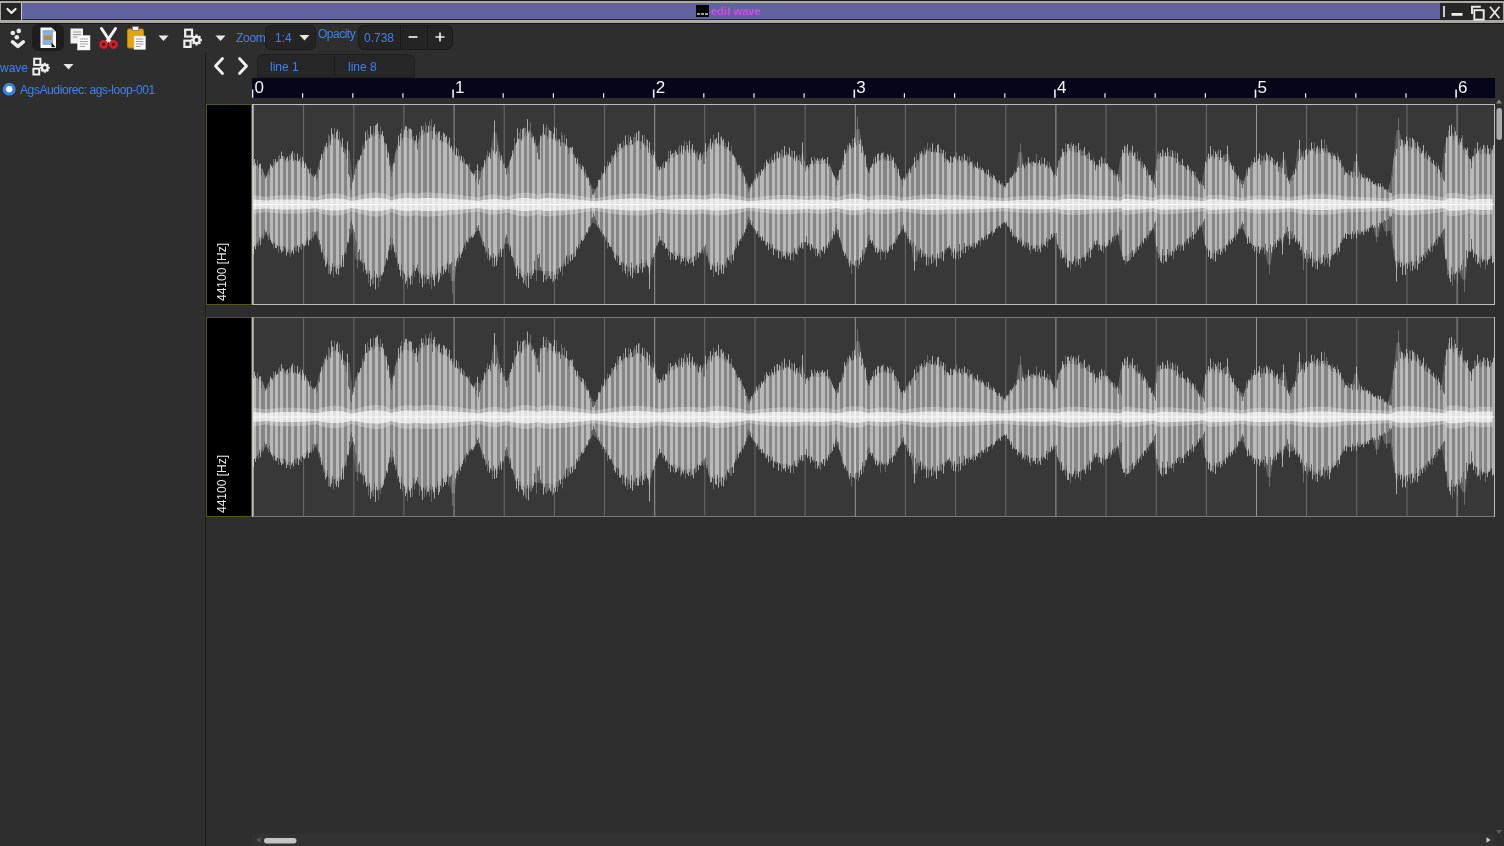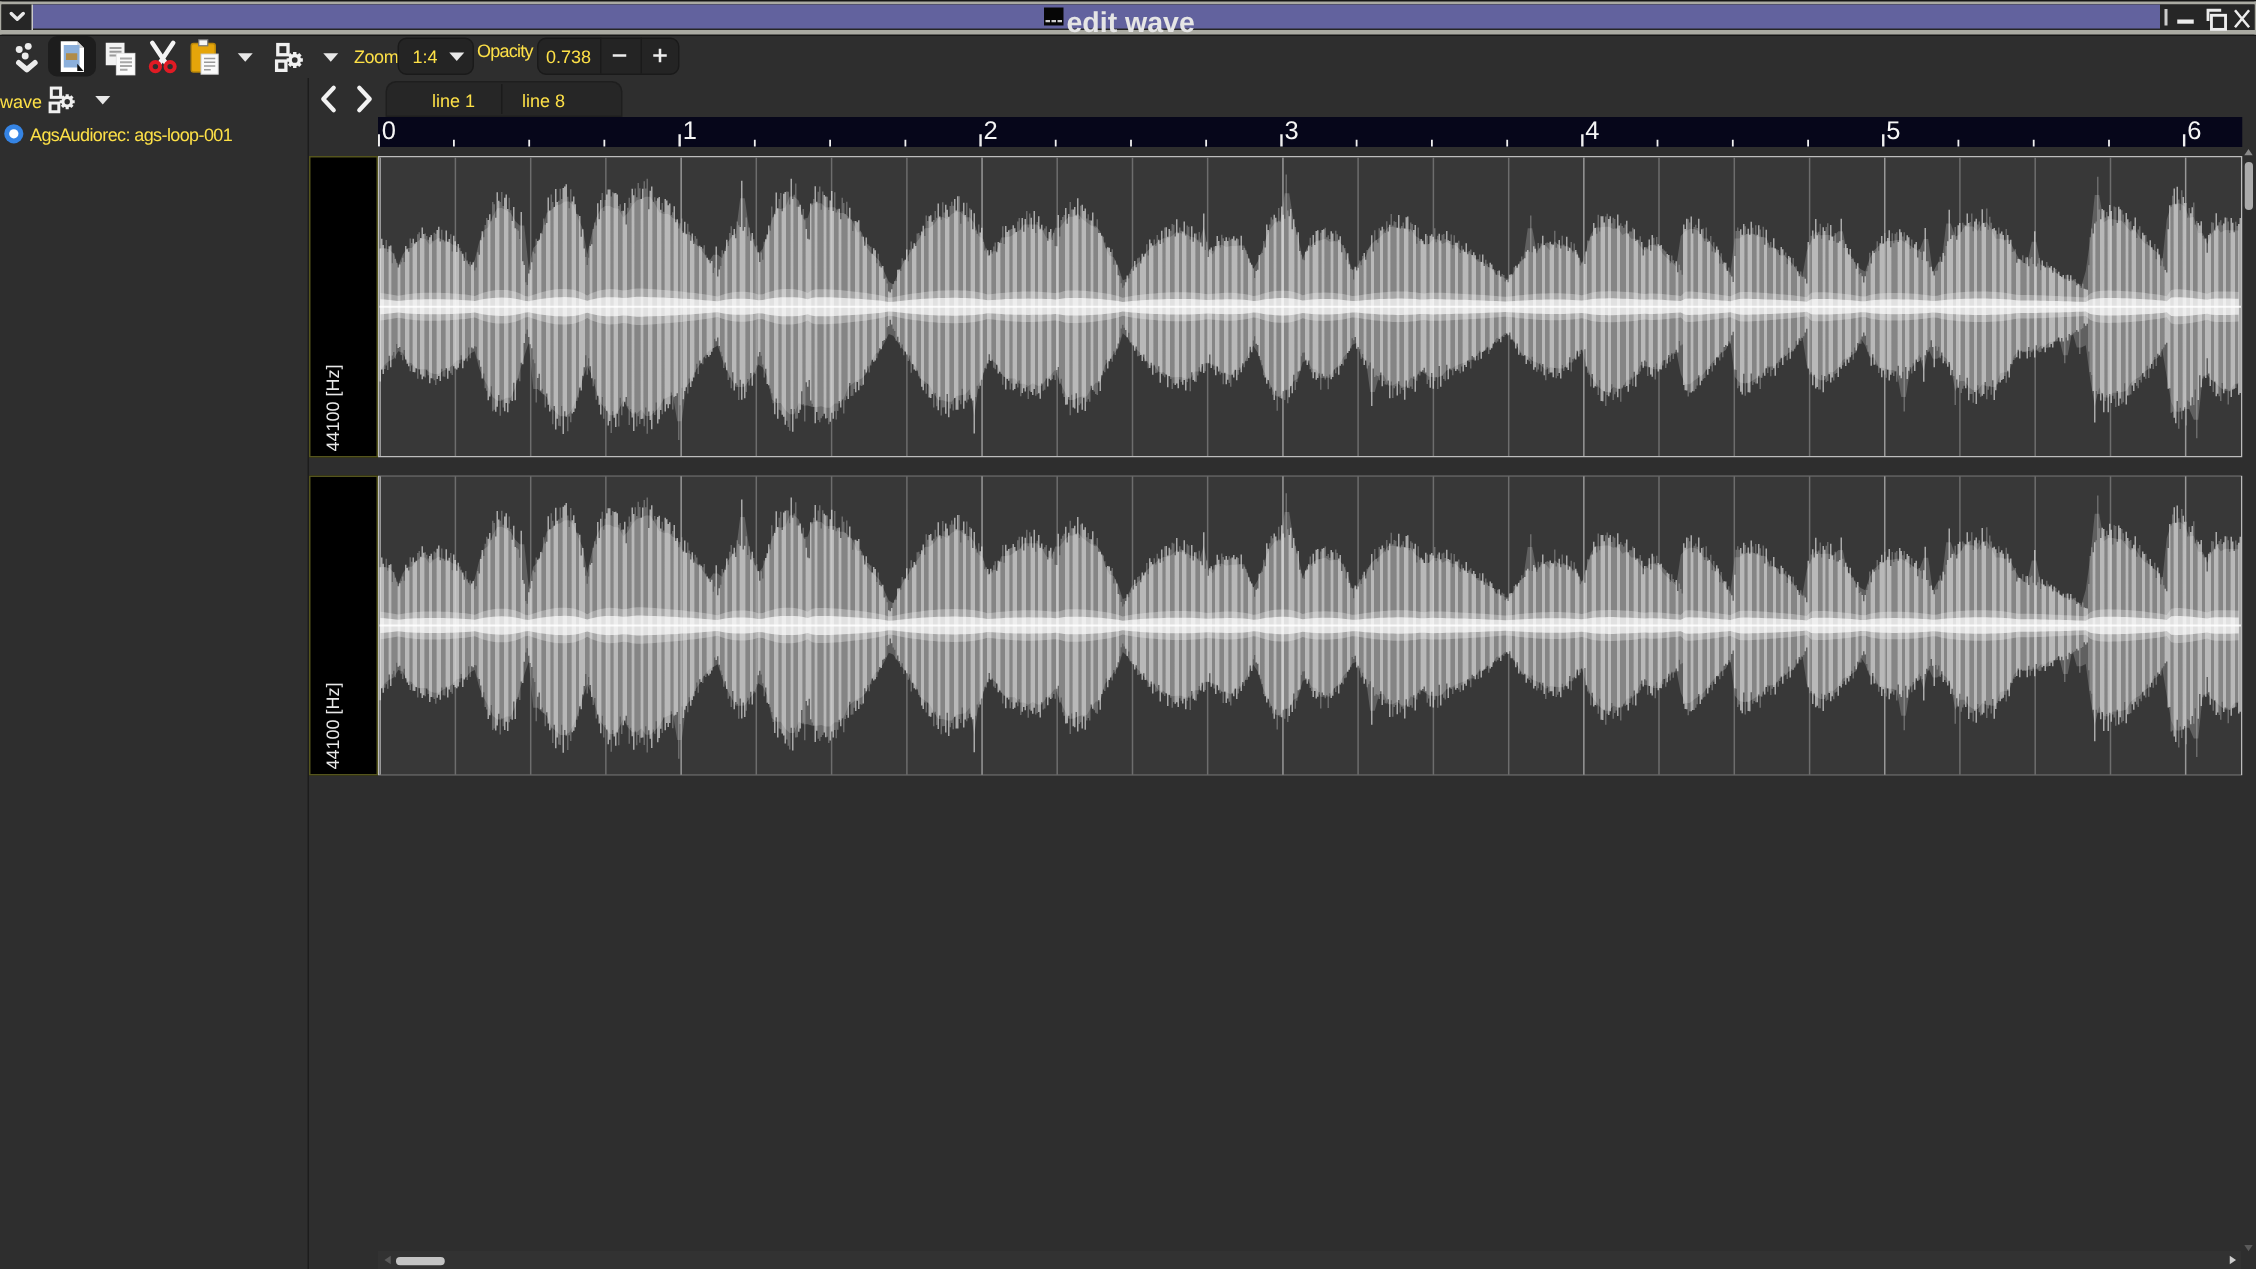--- a/index.html
+++ b/index.html
@@ -1,17 +1,17 @@
 <!DOCTYPE html>
 <html><head><meta charset="utf-8"><style>
 *{margin:0;padding:0;box-sizing:border-box}
 html,body{width:1504px;height:846px;background:#2e2e2e;overflow:hidden;
  font-family:"Liberation Sans",sans-serif;position:relative}
 .abs{position:absolute}
-.txt{color:#fde047;font-size:12px}
+.txt{color:#3b82f6;font-size:12px}
 </style></head><body>
 <svg width="0" height="0" style="position:absolute">
     <defs>
 <g id="wf">
 <rect x="0" y="0" width="1241" height="199" fill="#383838"></rect>
 <path d="M50.6 0V199M100.8 0V199M150.9 0V199M251.2 0V199M301.4 0V199M351.6 0V199M451.8 0V199M502 0V199M552.1 0V199M652.4 0V199M702.6 0V199M752.8 0V199M853 0V199M903.2 0V199M953.4 0V199M1053.6 0V199M1103.8 0V199M1154 0V199" stroke="#6d6d6d" stroke-width="1" fill="none"></path>
 <path d="M0.5 0V199M201.1 0V199M401.7 0V199M602.3 0V199M802.9 0V199M1003.5 0V199M1204.1 0V199" stroke="#989898" stroke-width="1" fill="none"></path>
 <path d="M0.5,60.5 3.5,60.5 6.5,61.2 9.5,64.3 12.5,72.1 15.5,64.6 18.5,60.4 21.5,60.4 24.5,56.8 27.5,54.1 30.5,54.1 33.5,58.3 36.5,55.5 39.5,53.5 42.5,55.3 45.5,55.7 48.5,58 51.5,58.8 54.5,63.5 57.5,68.2 60.5,73 63.5,68.3 66.5,56.1 69.5,48.7 72.5,46.5 75.5,39.4 78.5,33.9 81.5,33.7 84.5,35.1 87.5,37.1 90.5,42.3 93.5,45.3 96.5,45.3 99.5,74 102.5,60.4 105.5,57.3 108.5,48.9 111.5,36.9 114.5,35.1 117.5,32 120.5,31.4 123.5,29.3 126.5,29.3 129.5,32.1 132.5,40.7 135.5,47.5 138.5,64.6 141.5,51.1 144.5,40.2 147.5,34.3 150.5,32.3 153.5,32.3 156.5,33.8 159.5,34.2 162.5,40 165.5,37 168.5,31.8 171.5,28.5 174.5,27.5 177.5,26.1 180.5,26.1 183.5,30.6 186.5,36.5 189.5,37.6 192.5,37.6 195.5,40.3 198.5,41.9 201.5,48.8 204.5,50.7 207.5,51.9 210.5,57.5 213.5,60.4 216.5,64.3 219.5,69.6 222.5,64.9 225.5,64.9 228.5,67.2 231.5,57.2 234.5,53.3 237.5,50.6 240.5,27.2 243.5,27.2 246.5,48.4 249.5,57.2 252.5,64.4 255.5,60.8 258.5,52.9 261.5,42 264.5,34 267.5,34.3 270.5,33.4 273.5,26 276.5,26 279.5,28.8 282.5,41 285.5,40.2 288.5,30.5 291.5,30.5 294.5,30.5 297.5,33.4 300.5,33.2 303.5,33.2 306.5,37 309.5,37 312.5,39.3 315.5,42.7 318.5,49.8 321.5,49.8 324.5,59.3 327.5,63.7 330.5,66 333.5,69.1 336.5,76.1 339.5,82.9 342.5,84.7 345.5,78.2 348.5,71.6 351.5,66.8 354.5,62.1 357.5,57.2 360.5,53.1 363.5,47.2 366.5,47 369.5,44.6 372.5,40.4 375.5,39.7 378.5,41.1 381.5,37.7 384.5,36.2 387.5,36.2 390.5,39.9 393.5,39.9 396.5,43.9 399.5,52.3 402.5,54.3 405.5,66.1 408.5,62.7 411.5,62.4 414.5,53.4 417.5,53.1 420.5,52.7 423.5,50.6 426.5,48.6 429.5,44.6 432.5,44.6 435.5,44.6 438.5,44.6 441.5,47.6 444.5,53.3 447.5,54.8 450.5,46.8 453.5,46.8 456.5,42.9 459.5,39.5 462.5,39.5 465.5,37.3 468.5,41 471.5,43.1 474.5,45.5 477.5,45.5 480.5,49.3 483.5,58.7 486.5,65.4 489.5,66.5 492.5,72.9 495.5,81.9 498.5,80.7 501.5,73.3 504.5,71.3 507.5,69 510.5,63.7 513.5,60.8 516.5,58.3 519.5,55.9 522.5,53.9 525.5,53.9 528.5,52.1 531.5,49.3 534.5,50.6 537.5,50.6 540.5,52.9 543.5,53.3 546.5,56.6 549.5,46.1 552.5,62.2 555.5,64.6 558.5,59 561.5,58.2 564.5,59.6 567.5,59 570.5,59 573.5,58.7 576.5,58.7 579.5,67.1 582.5,74.3 585.5,69.4 588.5,61.8 591.5,52.3 594.5,46.7 597.5,42.9 600.5,42 603.5,23.8 606.5,23.8 609.5,43.4 612.5,53.8 615.5,67.6 618.5,60 621.5,58.4 624.5,55.7 627.5,55.2 630.5,54.2 633.5,56.2 636.5,55.9 639.5,55.9 642.5,59.1 645.5,65.9 648.5,75.2 651.5,73 654.5,68.6 657.5,66 660.5,58.5 663.5,55.6 666.5,53.7 669.5,50.5 672.5,46.3 675.5,46.3 678.5,46.9 681.5,46.9 684.5,47.8 687.5,47.8 690.5,52.1 693.5,54.1 696.5,57.8 699.5,57.8 702.5,54.5 705.5,54.5 708.5,57.7 711.5,56.1 714.5,58.1 717.5,58.5 720.5,61.7 723.5,63.1 726.5,63.1 729.5,66.7 732.5,69.5 735.5,69.5 738.5,72.5 741.5,74.2 744.5,78 747.5,78.7 750.5,80.7 753.5,80.8 756.5,76 759.5,70.7 762.5,68 765.5,47.2 768.5,47.2 771.5,63 774.5,58.7 777.5,58.7 780.5,62.2 783.5,55.9 786.5,58.7 789.5,58.7 792.5,59.4 795.5,62.3 798.5,63.2 801.5,71.3 804.5,61.5 807.5,51.4 810.5,46.7 813.5,46.7 816.5,46.2 819.5,46.2 822.5,47.6 825.5,46.6 828.5,51.6 831.5,50.1 834.5,54.2 837.5,54.2 840.5,59.1 843.5,62.4 846.5,58.4 849.5,58.4 852.5,59.5 855.5,64.1 858.5,67.3 861.5,69.8 864.5,72.8 867.5,52.4 870.5,49.1 873.5,47.7 876.5,47.7 879.5,49 882.5,54 885.5,54 888.5,58.9 891.5,62.5 894.5,66.8 897.5,74.1 900.5,77 903.5,54 906.5,54 909.5,52 912.5,50.8 915.5,50.8 918.5,52.7 921.5,52.8 924.5,53.5 927.5,60.3 930.5,60.3 933.5,65.3 936.5,65.3 939.5,68.4 942.5,71.3 945.5,76.3 948.5,79.3 951.5,62.4 954.5,55.8 957.5,49.2 960.5,51.9 963.5,51.7 966.5,51.7 969.5,52.6 972.5,49.1 975.5,49.1 978.5,63.5 981.5,66.4 984.5,71.8 987.5,74.5 990.5,76 993.5,67.4 996.5,61.9 999.5,59 1002.5,57.2 1005.5,55.7 1008.5,55.7 1011.5,55 1014.5,55 1017.5,56.9 1020.5,58.6 1023.5,61 1026.5,62.3 1029.5,54.4 1032.5,54.4 1035.5,76.6 1038.5,70.8 1041.5,68.7 1044.5,44 1047.5,44 1050.5,52.7 1053.5,51.3 1056.5,46.1 1059.5,46 1062.5,46 1065.5,49 1068.5,43.6 1071.5,43.1 1074.5,47.9 1077.5,54.1 1080.5,54.1 1083.5,54.9 1086.5,54.9 1089.5,61.1 1092.5,66.6 1095.5,70 1098.5,71.1 1101.5,56.1 1104.5,56.1 1107.5,71.5 1110.5,73 1113.5,73.8 1116.5,76.1 1119.5,77.8 1122.5,81.3 1125.5,81.1 1128.5,81.4 1131.5,83.6 1134.5,86.2 1137.5,75.6 1140.5,54.7 1143.5,25 1146.5,25 1149.5,43.4 1152.5,41.1 1155.5,41.1 1158.5,41.9 1161.5,42.2 1164.5,45.8 1167.5,49.3 1170.5,48.3 1173.5,53.4 1176.5,57 1179.5,58.4 1182.5,61.4 1185.5,63.5 1188.5,69.6 1191.5,41.4 1194.5,31.6 1197.5,30.7 1200.5,30.7 1203.5,32.7 1206.5,40.1 1209.5,39.7 1212.5,50.4 1215.5,50.5 1218.5,57.6 1221.5,51 1224.5,45.9 1227.5,50 1230.5,48.3 1233.5,48.5 1236.5,48.6 1239.5,48.6 L1239.5,150 1236.5,151.3 1233.5,155.5 1230.5,155.5 1227.5,153.6 1224.5,150.7 1221.5,148.5 1218.5,144.9 1215.5,145.7 1212.5,174.8 1209.5,174.8 1206.5,167.6 1203.5,167.6 1200.5,169.5 1197.5,169.5 1194.5,163.1 1191.5,146.5 1188.5,128.1 1185.5,133.5 1182.5,135.2 1179.5,140.8 1176.5,142.9 1173.5,146.3 1170.5,147.9 1167.5,150.4 1164.5,155.6 1161.5,156.3 1158.5,156.9 1155.5,156.9 1152.5,160.1 1149.5,159.9 1146.5,153.3 1143.5,165.9 1140.5,147.8 1137.5,125.2 1134.5,126.6 1131.5,126.6 1128.5,115.8 1125.5,131.9 1122.5,131.9 1119.5,119.5 1116.5,122.8 1113.5,123 1110.5,125.5 1107.5,125.5 1104.5,128.6 1101.5,128.6 1098.5,129.1 1095.5,129.1 1092.5,129.1 1089.5,132.5 1086.5,143.1 1083.5,143.1 1080.5,143.9 1077.5,153 1074.5,153 1071.5,152.5 1068.5,151.1 1065.5,155.2 1062.5,155.2 1059.5,153.1 1056.5,149 1053.5,149 1050.5,155.8 1047.5,139.2 1044.5,133.9 1041.5,131.9 1038.5,134.2 1035.5,134.2 1032.5,127.3 1029.5,142.5 1026.5,131.1 1023.5,137.8 1020.5,141 1017.5,159.6 1014.5,159.6 1011.5,142.5 1008.5,141.7 1005.5,141.7 1002.5,140.1 999.5,139.9 996.5,133.4 993.5,133.4 990.5,125.3 987.5,120.7 984.5,129.9 981.5,131.6 978.5,133.4 975.5,135 972.5,139.9 969.5,143 966.5,143 963.5,148.5 960.5,148.5 957.5,146.9 954.5,144.5 951.5,138.3 948.5,119.2 945.5,123.6 942.5,129.2 939.5,130.1 936.5,133 933.5,134.6 930.5,139.1 927.5,139.4 924.5,139.1 921.5,146.6 918.5,146.6 915.5,148.7 912.5,150.5 909.5,150.5 906.5,149.8 903.5,146.2 900.5,122 897.5,128.4 894.5,130.4 891.5,133.1 888.5,136.5 885.5,140.4 882.5,144.5 879.5,146.7 876.5,148.6 873.5,151.1 870.5,151.1 867.5,144.3 864.5,129.4 861.5,131.1 858.5,134.6 855.5,135.4 852.5,141.2 849.5,141.2 846.5,139.5 843.5,139.2 840.5,138.4 837.5,145.3 834.5,148.2 831.5,148.2 828.5,154.1 825.5,154.1 822.5,153 819.5,156.3 816.5,156.3 813.5,153.7 810.5,150 807.5,146 804.5,138.4 801.5,128 798.5,129.7 795.5,136.6 792.5,136.6 789.5,140.6 786.5,140.6 783.5,140.4 780.5,139.9 777.5,141.6 774.5,138.7 771.5,136.7 768.5,135.6 765.5,132.3 762.5,132.3 759.5,127.5 756.5,123.4 753.5,118.3 750.5,116.8 747.5,119.8 744.5,120.5 741.5,126.6 738.5,126.6 735.5,129.4 732.5,130.3 729.5,134.9 726.5,134.9 723.5,136.6 720.5,137.7 717.5,138.8 714.5,141 711.5,141.9 708.5,145.3 705.5,146.7 702.5,146.5 699.5,146 696.5,143.8 693.5,141.9 690.5,148.2 687.5,146.6 684.5,152.9 681.5,152.9 678.5,150.4 675.5,152 672.5,152 669.5,145.1 666.5,145.1 663.5,156.4 660.5,156.4 657.5,134.9 654.5,132.9 651.5,123.7 648.5,124.9 645.5,129.8 642.5,133.3 639.5,138.5 636.5,141.2 633.5,146.8 630.5,146.8 627.5,147.1 624.5,141.4 621.5,140.6 618.5,135.3 615.5,136.3 612.5,147.2 609.5,149 606.5,154.9 603.5,154.9 600.5,159.2 597.5,159.2 594.5,152.9 591.5,146.5 588.5,140.1 585.5,130.1 582.5,125.5 579.5,130.7 576.5,137 573.5,141.7 570.5,141.7 567.5,145.3 564.5,144 561.5,143.9 558.5,138.8 555.5,138.8 552.5,136.5 549.5,137.5 546.5,142.6 543.5,142.6 540.5,147.9 537.5,147.5 534.5,146.3 531.5,146.3 528.5,146.6 525.5,145.7 522.5,143 519.5,143 516.5,138.6 513.5,138.6 510.5,134.7 507.5,130.5 504.5,127.9 501.5,124.7 498.5,119.9 495.5,117.1 492.5,127.1 489.5,131 486.5,134.8 483.5,138.7 480.5,150.2 477.5,150.2 474.5,154 471.5,159.3 468.5,159.3 465.5,160.2 462.5,161.6 459.5,161.6 456.5,155.7 453.5,149.3 450.5,141.5 447.5,145.2 444.5,147.7 441.5,152.2 438.5,152.2 435.5,150.5 432.5,152.4 429.5,150.9 426.5,150.9 423.5,147.3 420.5,147.3 417.5,146.9 414.5,144.2 411.5,137.8 408.5,135.3 405.5,135 402.5,144.8 399.5,151.2 396.5,172.2 393.5,154.4 390.5,158 387.5,158.5 384.5,159 381.5,162.9 378.5,162.9 375.5,161.8 372.5,161.8 369.5,157.2 366.5,151.8 363.5,149.4 360.5,147.3 357.5,139.4 354.5,137.4 351.5,130.6 348.5,127.4 345.5,123.2 342.5,118.9 339.5,117.6 336.5,123.9 333.5,129 330.5,131 327.5,137.2 324.5,144.2 321.5,147.4 318.5,148.5 315.5,150.7 312.5,153.1 309.5,160.8 306.5,164 303.5,164 300.5,166.8 297.5,166.8 294.5,165.8 291.5,166.3 288.5,166.3 285.5,165.3 282.5,165.3 279.5,163.6 276.5,171.1 273.5,171.1 270.5,168.4 267.5,163.7 264.5,163.7 261.5,161.2 258.5,146.3 255.5,140 252.5,138 249.5,144.7 246.5,148.4 243.5,152.8 240.5,153 237.5,153 234.5,147.5 231.5,141.6 228.5,134.7 225.5,125.3 222.5,127.1 219.5,129 216.5,132.5 213.5,138.1 210.5,142.1 207.5,149.2 204.5,152.5 201.5,175.9 198.5,175.9 195.5,158.4 192.5,159.6 189.5,161.1 186.5,166.4 183.5,169.6 180.5,172.4 177.5,172.4 174.5,168 171.5,170.7 168.5,170.7 165.5,167.3 162.5,161.7 159.5,168.5 156.5,171.9 153.5,171.9 150.5,167.6 147.5,163.8 144.5,155.7 141.5,145.1 138.5,138.5 135.5,147.5 132.5,157.8 129.5,165.7 126.5,170.9 123.5,172.5 120.5,172.5 117.5,169.9 114.5,167 111.5,159.6 108.5,157.3 105.5,154.4 102.5,154.4 99.5,123.3 96.5,132.5 93.5,142.1 90.5,153.5 87.5,160.1 84.5,160.1 81.5,162.1 78.5,162.1 75.5,159.7 72.5,153.1 69.5,147.7 66.5,140.7 63.5,129.2 60.5,130.7 57.5,134.7 54.5,134.7 51.5,135.4 48.5,138.6 45.5,140.8 42.5,142.1 39.5,144.4 36.5,144.4 33.5,143.4 30.5,141.1 27.5,141.1 24.5,140.8 21.5,137.1 18.5,136.5 15.5,130.1 12.5,129.2 9.5,134.1 6.5,135.7 3.5,138 0.5,142.3Z" fill="#bdbdbd" fill-opacity="0.30"></path>
 <path d="M3.5 60.7V141M4.5 55V138.7M5.5 63V141.6M8.5 70.5V132M9.5 63.8V129.6M10.5 67.7V134M11.5 70.4V124.3M14.5 69.8V131.6M15.5 66.9V135.1M16.5 69.6V128.3M20.5 54V142.5M21.5 57V138.7M25.5 51.1V147.5M26.5 49.9V141.4M30.5 50.7V146.6M31.5 52.3V141.3M32.5 54.9V145.2M35.5 55.5V147.4M36.5 50.1V148.5M37.5 50.8V151.7M41.5 48.1V140.9M42.5 54.9V146M43.5 56.5V146.2M47.5 51.2V143.8M48.5 62.6V145M53.5 60.1V137.4M54.5 62.4V131.9M57.5 63.1V133.8M58.5 68.7V135.8M59.5 71V126.7M60.5 69.5V133.9M63.5 75.3V125.8M64.5 73.3V126.2M65.5 63.2V134.1M69.5 53.2V144M70.5 45V153.8M71.5 40.4V155.5M74.5 42.5V152.5M75.5 29.6V169.1M76.5 31.2V168.2M80.5 29.7V172.2M81.5 23V161.3M82.5 32.4V166.7M86.5 26.9V164M87.5 35.1V161.9M91.5 47.8V148.5M92.5 48.8V147.3M93.5 54.4V149.1M97.5 83.2V117.5M98.5 85V114.6M102.5 62.9V134.6M103.5 64V137.1M104.5 54.1V163.4M108.5 50.8V154.1M109.5 40.7V157.6M110.5 44.9V166.7M114.5 24.6V168.2M115.5 29.7V177.9M119.5 28.9V178.9M120.5 20.8V179.1M121.5 27.6V165.7M125.5 26.2V182.5M126.5 33.8V172.6M127.5 21.2V176.5M131.5 37.7V162.3M132.5 38V160M137.5 66.4V131.9M138.5 71.7V144.8M139.5 66.9V133.8M142.5 47.6V152.5M143.5 43.3V147.9M144.5 45.4V161.5M148.5 23.7V159.6M149.5 35.6V174.2M150.5 28.4V165.9M154.5 26V183.7M155.5 23.2V169.2M159.5 32.3V179.4M160.5 31.1V160.2M161.5 35.6V171.8M165.5 33.5V165.8M166.5 26.9V178.3M167.5 30.3V167.7M170.5 20.7V169.6M171.5 26.5V179.3M172.5 17V172.5M173.5 20.5V177.6M176.5 15.8V179.1M177.5 20.7V166.7M178.5 14.2V184.2M182.5 29.6V168.8M183.5 26.5V171.6M184.5 28.8V163.4M188.5 30.4V171.2M189.5 36.2V160.6M194.5 38.4V156.6M195.5 36.5V168M199.5 47.4V188.4M200.5 43.8V165.1M201.5 40.6V153.5M205.5 44.1V157.3M206.5 49.5V147.3M210.5 52.3V143.1M211.5 54.1V137.5M212.5 58.9V144.3M215.5 60.6V137.8M216.5 58.5V133.2M217.5 64.8V133.8M222.5 77V127M223.5 73.5V120.8M227.5 72.3V129.5M228.5 61.9V132.5M229.5 64.2V140.4M232.5 59V148.4M233.5 50.3V146.6M234.5 45.8V153.8M238.5 42.7V151.9M239.5 45.2V161.7M244.5 40V156.3M245.5 52.5V147.7M246.5 46.6V152M249.5 54.5V143.4M250.5 59.3V144.2M251.5 58.7V138.5M254.5 63.3V132.2M255.5 68.1V138M256.5 56.2V146.6M260.5 48.9V154M261.5 32.6V157.1M262.5 39.9V163.8M266.5 27.6V168.1M267.5 23.7V168.6M271.5 22.6V175.5M272.5 22.9V179.7M273.5 31.3V182.1M276.5 24.8V167.7M277.5 17.3V174.1M278.5 32.9V174M282.5 34.4V164.4M283.5 41.8V176M288.5 31.5V164.1M289.5 27.6V166.1M292.5 22.8V175M293.5 19.3V176.5M294.5 34.8V173.9M295.5 22.6V172.5M298.5 26.2V173.6M299.5 35V177.8M303.5 23.2V169.2M304.5 36.6V174.6M305.5 34.5V169M308.5 26.8V161.2M309.5 30.4V170.7M310.5 37.7V161.8M311.5 29.5V159.2M314.5 41.4V159M315.5 49V158.9M316.5 42.4V154.4M320.5 48.9V152M321.5 52.6V152.3M325.5 57.9V139.1M326.5 58.8V143.3M327.5 59.5V138.6M331.5 70.5V133.8M332.5 64.2V130.6M337.5 80.2V120.6M338.5 84V113.1M342.5 84.4V114.2M343.5 82.4V115.7M344.5 82.3V122.1M347.5 75.7V127.1M348.5 67.1V124.6M349.5 68.9V131.9M352.5 69.1V135.6M353.5 61.5V132M354.5 56V143.5M358.5 50.6V142M359.5 50.3V145.9M360.5 51.8V147.4M363.5 52.3V150.8M364.5 38.7V157.5M365.5 42.4V150.9M369.5 41.7V166.6M370.5 35.6V157M371.5 40.2V165.8M374.5 41.5V172M375.5 29.9V166.7M376.5 36.6V166.5M380.5 32.4V167.3M381.5 29.5V164.5M382.5 32.2V168.7M386.5 25.9V161.8M387.5 44.1V164.5M388.5 35.8V154.2M391.5 30.2V163.3M392.5 42.7V161.4M393.5 33.9V158.3M397.5 48.7V159.6M398.5 51V152.1M399.5 44.6V154.2M402.5 56.4V143.3M403.5 62V140.3M404.5 60.7V140.8M408.5 64.1V134.6M409.5 59.3V140.1M410.5 56.7V141.1M414.5 57V144.2M415.5 45.9V151.5M416.5 57.6V146.4M420.5 48V154.7M421.5 47.6V150.7M425.5 42.6V153.3M426.5 40.3V148.6M427.5 48.3V159.2M431.5 35.7V153.2M432.5 46.6V161M433.5 37.3V155.5M437.5 50.3V158.8M438.5 43V157.8M442.5 48.5V155.5M443.5 47.4V154.8M444.5 45.8V147.1M448.5 55V147.6M449.5 50.3V145.2M450.5 59V148.3M453.5 52.6V150.8M454.5 41.7V147.5M455.5 39.6V157.4M456.5 38.4V159.6M460.5 29.7V171.8M461.5 34.6V158.1M466.5 41.2V165.1M467.5 32.1V164M471.5 40.7V162.8M472.5 37.9V161.1M473.5 41.9V162.9M476.5 46.5V156M477.5 46.7V157.6M478.5 41.1V158.4M482.5 52.9V142.1M483.5 56.6V143.1M484.5 60.5V134.9M488.5 61.2V136.1M489.5 71.5V129.2M490.5 68.6V131.6M493.5 79V120M494.5 83.9V114M495.5 86.9V111.5M496.5 85.4V113.5M499.5 80.7V116.8M500.5 77.6V123.3M501.5 74.3V123.1M505.5 67.2V132.5M506.5 66.7V132.1M511.5 57.8V135.6M512.5 65.4V140.5M516.5 54.6V138.2M517.5 58.9V143.7M518.5 51.6V143.4M522.5 56.7V145.4M523.5 46.6V146.5M527.5 48.9V147.7M528.5 44.3V154.3M529.5 44.9V150.5M533.5 46.6V148M534.5 48.8V149.6M538.5 45.3V149.6M539.5 46.1V146.9M540.5 54.6V155.8M544.5 50.7V149.7M545.5 54.9V145.4M546.5 49.6V139.9M550.5 61.7V142.5M551.5 56.1V137.1M555.5 62.2V137.9M556.5 59.4V141.5M560.5 60V144.7M561.5 51.5V143.5M562.5 53.9V151.2M566.5 53.3V150.3M567.5 54.8V152.8M572.5 54.5V144.8M573.5 58.7V140M576.5 60.3V139.9M577.5 61.9V135.8M578.5 64.4V135.7M582.5 73.9V122M583.5 80.4V119.2M587.5 64.5V135M588.5 63.6V138.5M589.5 55.7V145.2M593.5 44.6V154.1M594.5 39.9V153.2M595.5 41.4V158.2M598.5 43.4V168.9M599.5 33.6V159.5M600.5 42.9V160.3M603.5 40.9V161.7M604.5 11.4V155.2M605.5 35.4V163.9M610.5 46.4V155M611.5 51.5V149.6M614.5 64.8V132.5M615.5 68V130.1M616.5 68.5V130M620.5 53.5V141.1M621.5 59.7V143.1M626.5 55.4V143.9M627.5 50.2V154.9M630.5 46.8V148M631.5 53.2V145.8M632.5 51.8V154.5M633.5 54.4V144.7M636.5 55.5V141.3M637.5 48.8V143.8M638.5 51.2V140M642.5 58.3V138.6M643.5 60.4V134.7M644.5 68.2V134.1M647.5 74.4V127.4M648.5 74.7V120.5M649.5 81.4V121.9M653.5 68.7V127.6M654.5 71.9V134.1M655.5 65.7V131M658.5 61.7V140.7M659.5 60.6V138.6M660.5 59.5V136.6M663.5 48.5V146.4M664.5 55.1V145.4M665.5 56.8V145.6M666.5 47.2V148.5M669.5 47.9V149M670.5 50.4V151.4M671.5 42.5V151.5M674.5 37.6V149.4M675.5 45.3V160.3M676.5 42.5V153.8M677.5 43V152.5M680.5 47.7V157.5M681.5 45.6V153.6M682.5 43.3V155M686.5 49.3V153.8M687.5 43.4V152.6M688.5 44.4V154.3M691.5 57.5V148.9M692.5 46.7V144.5M693.5 55.6V145.3M698.5 52.1V151M699.5 57.6V148.1M703.5 47.2V149M704.5 56.5V146.4M705.5 52.2V154.4M708.5 51.5V145.5M709.5 51V147.7M710.5 54.5V148.8M714.5 51.4V141.8M715.5 60.6V145.2M716.5 51.8V140.9M719.5 55.5V142.2M720.5 63.7V143.9M721.5 58.8V139.4M726.5 62.4V136.1M727.5 61.4V140.7M731.5 67.8V132.3M732.5 67.8V135.1M733.5 64.6V128.8M737.5 68.1V128.5M738.5 70.9V126.2M739.5 73.2V131M743.5 75.1V123M744.5 78.4V123.5M745.5 75.7V122.7M748.5 77.6V119.3M749.5 78.4V119.6M750.5 82.6V118.3M755.5 78V121.3M756.5 73.2V122.7M760.5 69.1V130.2M761.5 66V132M762.5 67.9V132.3M766.5 62.9V135.8M767.5 38.6V137.6M768.5 63.1V132.8M771.5 63.9V142.8M772.5 57V141.4M773.5 60.6V137.2M774.5 57.4V142.7M777.5 57.2V148.5M778.5 56.6V139.8M779.5 57V144.4M783.5 48.8V140.4M784.5 60.2V147.1M785.5 57.8V145.6M788.5 52.1V138.4M789.5 58V142.4M790.5 59.3V139.7M794.5 56.3V142.6M795.5 63.4V134.3M796.5 57.3V134M800.5 72V131M801.5 70V128.1M802.5 69.3V128.7M805.5 55.3V143.5M806.5 55.5V144.8M807.5 52.9V152.6M811.5 50.9V152.9M812.5 38.1V158.3M813.5 49.4V148.4M817.5 39.4V165.6M818.5 37.5V158.4M821.5 43.8V151.1M822.5 40.1V161.7M823.5 41V157.8M824.5 47.7V156.2M827.5 43.8V162.9M828.5 45.6V153.3M829.5 46.8V151.6M830.5 44.6V153M833.5 49.3V151.2M834.5 49.3V146.6M835.5 46.8V152.4M839.5 54.9V144.3M840.5 52.5V142.6M844.5 59.9V136.1M845.5 61.2V145.6M849.5 53.5V139.7M850.5 58V148M851.5 53V137.3M855.5 60.8V138.7M856.5 62V135.1M857.5 62.7V140.3M860.5 70.5V136.2M861.5 65.4V130.4M862.5 68.5V134.3M863.5 70.5V130.8M866.5 71.5V122.4M867.5 75.1V125.3M868.5 78.2V124.6M872.5 41.1V159.4M873.5 43.3V156.6M876.5 46.3V155.8M877.5 44.9V154.4M878.5 47V152M882.5 47.4V147.5M883.5 55.9V147M884.5 46.6V141.4M887.5 52.3V139.1M888.5 62.7V142.6M889.5 56.5V137M893.5 70.7V135.4M894.5 63.9V129.7M895.5 71V133.1M899.5 73.4V122.5M900.5 78.1V124M904.5 49V141.6M905.5 46.6V153.8M906.5 49V152.1M910.5 45.9V158.8M911.5 51V150.2M915.5 46.9V151.7M916.5 51.1V149.9M917.5 45.1V150.6M920.5 48V154.3M921.5 53.1V147M922.5 46.1V143.5M925.5 57V143.6M926.5 60.1V140M927.5 56.3V145.9M928.5 59.9V141.7M931.5 61.2V137M932.5 61.7V140.3M933.5 65V136.5M936.5 64.8V131.5M937.5 63.3V132.3M938.5 71.1V135.1M941.5 72V128.5M942.5 67V129.1M943.5 72.8V127.5M944.5 72.5V122.2M947.5 76V122.4M948.5 79.7V120.3M949.5 79.5V119.2M953.5 58.2V144.6M954.5 52.1V143.1M959.5 49.5V154.6M960.5 44.2V154.6M961.5 54.1V145M964.5 46.3V149.6M965.5 43.9V149M969.5 55.6V148.6M970.5 50.4V144.1M971.5 56.8V143.6M975.5 55V138.5M976.5 60.3V136.7M981.5 67.7V129.6M982.5 67.3V134.9M983.5 69.7V126.6M986.5 77.8V124.1M987.5 77V124.2M991.5 75.8V125.1M992.5 72.1V129.5M993.5 63.5V132.2M997.5 62.6V138M998.5 55.8V138.8M999.5 62.2V143.6M1003.5 50.3V144.6M1004.5 55.7V146.8M1008.5 50.5V143.5M1009.5 57.2V145.6M1010.5 50.9V142.6M1011.5 49.8V149.5M1015.5 52.7V142.9M1016.5 49.9V169.4M1020.5 60.9V139.6M1021.5 54.7V144M1022.5 60.1V137.1M1026.5 61.2V135.7M1027.5 63V133.1M1028.5 68.3V135.1M1032.5 69.1V129.5M1033.5 73.1V126.5M1037.5 75.7V125.9M1038.5 75.3V128.9M1039.5 69.5V126.2M1040.5 66.1V133.8M1043.5 65.5V135.8M1044.5 59V137.3M1049.5 51.7V145.6M1050.5 46.3V165M1054.5 49.7V157M1055.5 43.5V154.2M1056.5 44.8V152.1M1060.5 43V157.6M1061.5 37.3V157.6M1062.5 49.2V163.5M1065.5 44.6V151.8M1066.5 42.6V157.3M1067.5 48.8V159.5M1071.5 34V161.1M1072.5 48.2V154.9M1073.5 39.5V152.3M1074.5 43.5V158.2M1078.5 51.1V151.2M1079.5 46.7V149.9M1083.5 55.3V145.6M1084.5 47.6V150.2M1088.5 63V137.9M1089.5 62.7V135M1090.5 61.2V133.9M1094.5 68.4V128.7M1095.5 65.2V129.8M1096.5 70.3V129.6M1097.5 66.6V129.8M1100.5 67.3V133M1101.5 66.4V129.8M1102.5 71V127.5M1105.5 70.7V128.8M1106.5 67V129.8M1107.5 75.1V129.6M1111.5 69.6V126.9M1112.5 72.2V126.7M1117.5 74.3V122.6M1118.5 77.3V122.5M1123.5 80.6V137.2M1124.5 78.4V120M1128.5 82.4V118.1M1129.5 81.3V117.2M1130.5 81V116.4M1133.5 84.5V131M1134.5 87V114.5M1135.5 84.2V113.9M1139.5 71.8V129.4M1140.5 53.1V143M1141.5 47.4V145M1144.5 42.7V155.7M1145.5 12.8V157.7M1146.5 34.6V157.7M1150.5 40V162.4M1151.5 36.4V158.5M1155.5 45.5V158.8M1156.5 32.6V160.8M1157.5 33.2V166.3M1161.5 35.1V164.1M1162.5 38V163.2M1163.5 43.2V150.5M1166.5 43.1V158.5M1167.5 42.5V158M1171.5 53.7V152.1M1172.5 48V153.9M1173.5 45.9V148.3M1174.5 54.2V150M1177.5 51.7V147.5M1178.5 56.2V138.8M1179.5 58.7V147M1182.5 61.6V141M1183.5 57.7V133M1184.5 67.8V139M1187.5 72.2V132.8M1188.5 67.1V127.7M1189.5 72.6V126.7M1194.5 32.8V170.1M1195.5 25.5V169.5M1199.5 28V180.9M1200.5 35.2V166.8M1201.5 21.9V174.5M1204.5 30.4V178.7M1205.5 40.1V162M1206.5 33.7V162.9M1209.5 30V165M1210.5 44.9V154.6M1211.5 42.4V187.1M1215.5 52.2V147.3M1216.5 54.2V146.2M1221.5 43.1V148.3M1222.5 43.5V156.4M1226.5 43.2V159.1M1227.5 41.9V162.4M1228.5 45.2V150.3M1231.5 40.2V154.4M1232.5 42.7V164.6M1233.5 50.3V155.9M1237.5 42.9V153.6M1238.5 45.6V151.2" stroke="#c8c8c8" stroke-opacity="0.36" stroke-width="1" fill="none"></path>
 <path d="M0.5 60.7V149.3M1.5 54.1V141.4M2.5 58.3V144.3M6.5 59.1V132.2M7.5 58.6V139.8M12.5 73.3V127M13.5 71.4V126.3M17.5 59V134.7M18.5 61.2V137.5M19.5 62.8V139.1M22.5 54.1V143M23.5 57.3V143.2M24.5 56.3V140.5M27.5 53.6V144.6M28.5 46.7V147.8M29.5 51V146M33.5 53.1V150.5M34.5 51.6V147.2M38.5 48.3V147.6M39.5 46.1V145.7M40.5 56V149M44.5 48.6V140.4M45.5 56.4V147.5M46.5 54.4V142.1M49.5 52.2V139.1M50.5 55.8V140.6M51.5 63V141.3M52.5 57.7V140.2M55.5 64.2V140.5M56.5 69V135.5M61.5 71.5V126.7M62.5 69.8V127.3M66.5 64.9V135.1M67.5 55.1V139.5M68.5 49.1V147.4M72.5 41.7V161.9M73.5 37.9V159.4M77.5 40.2V169.5M78.5 23.2V166.2M79.5 28.9V158.4M83.5 26.8V169.1M84.5 24.6V163.6M85.5 34.4V169.9M88.5 42.4V162.3M89.5 33V150.1M90.5 47.2V161.9M94.5 36.4V136.8M95.5 69.2V137.8M96.5 71.6V123.7M99.5 77.4V119.7M100.5 74.8V124.5M101.5 69.8V127.2M105.5 55.7V147M106.5 54.8V144.2M107.5 50.5V155.3M111.5 43.7V157.3M112.5 26.7V164.8M113.5 35.4V169.4M116.5 33V165.6M117.5 21V181.4M118.5 29.6V174.2M122.5 20.3V184.4M123.5 19.4V169.1M124.5 17.9V172.9M128.5 29.4V170.7M129.5 26V169.7M130.5 31.2V167.3M133.5 39V153.3M134.5 52.8V155.3M135.5 47.8V145.5M136.5 60.7V139.9M140.5 59V139.2M141.5 57.9V147.1M145.5 30.5V158.9M146.5 41.1V164.9M147.5 28.3V171.4M151.5 24.7V168.8M152.5 21.4V178.7M153.5 21.4V175.7M156.5 23.9V173.5M157.5 23.6V179.7M158.5 24.7V170.9M162.5 35.5V166M163.5 30.3V162.9M164.5 44.6V159.6M168.5 20.8V173.3M169.5 25.2V182.3M174.5 27.7V174.4M175.5 20.8V174.1M179.5 34.5V169.3M180.5 22.1V175M181.5 19.4V181.1M185.5 27.2V177.3M186.5 26.3V174.5M187.5 34.9V168.3M190.5 27.6V169.3M191.5 28.7V164.5M192.5 31.9V167.2M193.5 30.6V164.5M196.5 32.5V159.5M197.5 43.2V159M198.5 41.1V157.1M202.5 50.3V161.2M203.5 42.8V155.6M204.5 51.2V153.2M207.5 55.5V153M208.5 50.7V149.1M209.5 57.6V146.6M213.5 58.8V135.4M214.5 59.6V137.1M218.5 66.9V131.6M219.5 68.2V132.8M220.5 70.5V131.6M221.5 69V129.5M224.5 59.3V122.5M225.5 79.4V120M226.5 74.6V125.6M230.5 62.4V136.6M231.5 54.9V141.8M235.5 51.6V143.1M236.5 47.6V155.3M237.5 53.8V150.5M240.5 46.4V148.2M241.5 15.5V161.5M242.5 48.9V150.8M243.5 46.4V160.5M247.5 55.5V143.7M248.5 50.3V152.1M252.5 63.1V132.7M253.5 69.6V129.7M257.5 54.5V140.8M258.5 51.4V151M259.5 45.4V151.9M263.5 37.8V171.2M264.5 23.3V160.7M265.5 33.9V174.1M268.5 35.8V171.5M269.5 24.2V172.8M270.5 23V178.1M274.5 14.1V167.7M275.5 27.7V182.8M279.5 32.9V170.3M280.5 31.5V168.2M281.5 38.1V155.8M284.5 47.6V149.9M285.5 54.1V152.9M286.5 54.7V148.4M287.5 30.6V162M290.5 19.2V177.2M291.5 29.5V169.7M296.5 25V170.9M297.5 26V174M300.5 28.6V176.1M301.5 22.4V170.2M302.5 35.7V174.2M306.5 34.1V162.4M307.5 41.2V166.7M312.5 40.6V161M313.5 33.5V150.4M317.5 42.3V156.5M318.5 43.1V149.6M319.5 41.8V155.1M322.5 52.8V151.5M323.5 58.9V141.4M324.5 53.3V143.4M328.5 64.2V134.8M329.5 60.5V136.1M330.5 61.9V135.3M333.5 72.5V127.1M334.5 73.4V127.9M335.5 72.3V122.3M336.5 80.9V121.6M339.5 89.4V112.4M340.5 90V108.2M341.5 87.9V111.4M345.5 74.9V119.5M346.5 74.7V123.1M350.5 68.2V129.4M351.5 61.4V131.4M355.5 60.8V137.6M356.5 57.1V141.3M357.5 59V142.1M361.5 49.4V152.9M362.5 45.5V155.1M366.5 39.1V160M367.5 38.5V160.3M368.5 42.9V157.6M372.5 30.7V168.5M373.5 39.4V159.5M377.5 31.5V170.8M378.5 34.9V157.7M379.5 39.5V173.2M383.5 27.6V160.4M384.5 35.3V168.2M385.5 25.9V168.1M389.5 30.2V167.5M390.5 38.4V162.1M394.5 34.9V160.6M395.5 47.8V162M396.5 37.1V184M400.5 50V152.2M401.5 46.9V148.2M405.5 61.8V137.4M406.5 65.4V131.1M407.5 61.6V135.7M411.5 63.1V138.1M412.5 56.4V144M413.5 56.9V142.9M417.5 45.6V154.7M418.5 49.7V147.6M419.5 48.5V148.9M422.5 45.1V155.1M423.5 47.2V154.4M424.5 49.7V150.9M428.5 40.3V157M429.5 49.5V153.8M430.5 41V156M434.5 40.1V156.4M435.5 47.7V158.4M436.5 35.6V154.3M439.5 39.2V157.1M440.5 47.8V160.8M441.5 44.9V150.7M445.5 55.5V152.6M446.5 49.7V147.5M447.5 47.6V148.5M451.5 59.1V141.6M452.5 38.3V139.7M457.5 33.7V164.9M458.5 44.2V164.6M459.5 37.7V159.6M462.5 34.7V166.6M463.5 33V167.3M464.5 38.6V157.2M465.5 27.2V170.1M468.5 31.5V168.2M469.5 35.7V160.1M470.5 34V169M474.5 42V152.2M475.5 36.7V155M479.5 50.3V149.2M480.5 50.3V155.6M481.5 52.1V145.1M485.5 59.9V140.6M486.5 60.1V135.9M487.5 63V134.1M491.5 71.5V127.4M492.5 78.5V124M497.5 83.2V115M498.5 78.7V119.8M502.5 75.5V125.1M503.5 69V128.9M504.5 73.2V126M507.5 70.7V131.7M508.5 64.1V135.6M509.5 66.2V131.4M510.5 64.2V135.9M513.5 54.6V140.4M514.5 57.2V136.8M515.5 58.6V144.9M519.5 54.8V139.2M520.5 57.7V150.1M521.5 48.8V144.2M524.5 46.5V144.6M525.5 52.9V153.2M526.5 47.6V145.6M530.5 52.7V151.7M531.5 41.1V150.7M532.5 50.5V153.9M535.5 49.4V151.5M536.5 42.6V148.3M537.5 52V155.3M541.5 45.8V143.2M542.5 56.2V148.4M543.5 50.6V149.3M547.5 56.7V142.8M548.5 59.4V137.6M549.5 37.4V143.7M552.5 66.4V137.2M553.5 61.3V131.3M554.5 60V140.4M557.5 59V145.2M558.5 52.4V139.3M559.5 55.6V142.7M563.5 55.6V143.5M564.5 53.2V151.2M565.5 55.7V148.1M568.5 54.2V144.9M569.5 52.5V146.7M570.5 55.3V141.5M571.5 54V148.5M574.5 52.1V143.1M575.5 61.7V137.1M579.5 67.3V133.6M580.5 70.2V126.2M581.5 71.5V129.8M584.5 75.6V124.2M585.5 74.9V125M586.5 65V132.4M590.5 60V146.7M591.5 44.6V150.8M592.5 48.3V148.4M596.5 38.1V161.6M597.5 40.1V155.5M601.5 32.7V160.7M602.5 38.1V155.6M606.5 39.2V159.8M607.5 34.3V152.3M608.5 47.9V157.1M609.5 41.1V144.8M612.5 49.9V142.6M613.5 62.4V142.2M617.5 62.9V134.8M618.5 62.2V138.3M619.5 58.7V135.4M622.5 51.7V147.2M623.5 58.3V143.2M624.5 49V148.2M625.5 48.5V147M628.5 48.4V144.1M629.5 47.9V145.9M634.5 49.2V147.9M635.5 50.7V146.3M639.5 54.8V144.9M640.5 52.5V138.8M641.5 63.1V137.6M645.5 63.8V130.3M646.5 71.2V129M650.5 72.8V119.7M651.5 75.3V127.5M652.5 73.5V126.4M656.5 63.6V138.3M657.5 68.1V135.3M661.5 51.9V165.7M662.5 62.7V140.6M667.5 48.7V143.3M668.5 46.2V152.5M672.5 49.4V148.7M673.5 44.8V160.5M678.5 46.9V158.7M679.5 38.4V149.2M683.5 47.3V161.5M684.5 39.9V148.6M685.5 39.4V153.5M689.5 48.3V146M690.5 45V156.1M694.5 54.4V142.9M695.5 55.5V141.8M696.5 57.8V140.2M697.5 51V143.3M700.5 52.2V153.5M701.5 51.2V143.7M702.5 52.9V154.1M706.5 50.9V139M707.5 55.4V152.8M711.5 49V138.1M712.5 55.2V147.8M713.5 55.7V140.7M717.5 56.8V142.4M718.5 56.9V141.2M722.5 61.3V142.6M723.5 62.8V138.4M724.5 57.1V139.6M725.5 64.5V135.4M728.5 65V132.4M729.5 63.1V133.2M730.5 65.1V135.3M734.5 69.6V134.2M735.5 64.6V129.6M736.5 72.4V128.8M740.5 70.1V128.1M741.5 71.4V127.2M742.5 74.5V124M746.5 75.4V121M747.5 79.5V123.2M751.5 81.6V117.3M752.5 83.1V118.5M753.5 78.2V116.6M754.5 77.8V121.4M757.5 72.1V127.3M758.5 73.5V124M759.5 71.2V131.5M763.5 67.2V131.6M764.5 62.9V137.7M765.5 61.7V134.8M769.5 59.2V141.5M770.5 60.8V139.8M775.5 52.1V137.7M776.5 58.3V145.1M780.5 56.1V143.4M781.5 57.8V143.4M782.5 58.1V146.5M786.5 55V143.7M787.5 60.7V147.3M791.5 52.9V140M792.5 62.4V141.6M793.5 60.2V133.1M797.5 61.7V134.6M798.5 64.6V128.8M799.5 66.8V132.6M803.5 71V127.9M804.5 62.6V139.4M808.5 52.2V144.4M809.5 43.6V153.5M810.5 47V152.5M814.5 39.2V162.4M815.5 39.1V162.5M816.5 43.3V155.7M819.5 41V159.2M820.5 39.1V156.6M825.5 38V159.9M826.5 45.3V154.1M831.5 42.1V152.4M832.5 50.6V156.2M836.5 47.8V142.8M837.5 55.6V152.8M838.5 54.8V144.8M841.5 56.4V136.1M842.5 65.3V140.1M843.5 59.8V135.4M846.5 54.7V139.8M847.5 62.1V144.7M848.5 51.7V146.1M852.5 57.8V142.6M853.5 58.9V141.1M854.5 58.4V141.3M858.5 64.4V137.3M859.5 65V131.7M864.5 69.2V128.2M865.5 76.5V130M869.5 44.7V151.6M870.5 47.7V155.1M871.5 40.9V155.3M874.5 39.3V156.6M875.5 50.7V155.8M879.5 40.8V145.1M880.5 51V151.8M881.5 47.8V148.8M885.5 56.4V144.8M886.5 55.9V141M890.5 63.3V138.5M891.5 59.3V133.1M892.5 61.5V133.4M896.5 70V126.4M897.5 70.1V125M898.5 75.6V125.7M901.5 79.4V118.5M902.5 83V116.2M903.5 65.7V141.4M907.5 47.8V156.1M908.5 51.5V158M909.5 44.3V144.2M912.5 47.5V156.5M913.5 51.6V156.7M914.5 42.8V144M918.5 51.5V150.7M919.5 45.2V145.5M923.5 58.1V145.5M924.5 48.2V140.5M929.5 53.9V140.5M930.5 60.7V145.5M934.5 59.7V133.5M935.5 61.2V138.4M939.5 65.7V126.9M940.5 66.7V134.1M945.5 75.9V124.8M946.5 79.2V120.5M950.5 80.9V116.7M951.5 84V114.1M952.5 56.4V140.6M955.5 48.6V151.9M956.5 54.1V144.8M957.5 41V154M958.5 51.8V153M962.5 46.5V156.5M963.5 49V145.7M966.5 55.1V144.5M967.5 45V150M968.5 52.9V146.6M972.5 56.9V146.4M973.5 55.9V139.8M974.5 40.8V140.8M977.5 57.7V139M978.5 60.4V134.7M979.5 64.7V136.8M980.5 61V133.1M984.5 74.2V128.7M985.5 70.5V123.6M988.5 79.2V119.4M989.5 83.4V116.7M990.5 79.2V118.9M994.5 70.6V138.9M995.5 62.2V131.2M996.5 63.6V138.2M1000.5 57.2V140.5M1001.5 52.4V146.5M1002.5 57.5V142M1005.5 53.6V141.4M1006.5 48.5V148.6M1007.5 59.9V144.8M1012.5 56.4V138.8M1013.5 47.8V145.4M1014.5 49.9V147.2M1017.5 55.3V139.7M1018.5 51.9V147.7M1019.5 53.2V142.1M1023.5 57.8V142.3M1024.5 56.3V134.7M1025.5 66.6V136.3M1029.5 62.7V149.5M1030.5 47V131.8M1031.5 69.2V128.3M1034.5 72.9V121.8M1035.5 75.8V126.4M1036.5 78.6V139.9M1041.5 69.6V130M1042.5 63.7V137.2M1045.5 55.9V139.5M1046.5 34.9V136.3M1047.5 54.4V145.1M1048.5 51.8V141.6M1051.5 54.9V148M1052.5 45.1V153.5M1053.5 43.7V145M1057.5 45.4V153.9M1058.5 37.4V146.8M1059.5 43.7V161.8M1063.5 42.7V156.4M1064.5 40.8V164.3M1068.5 34.5V158.8M1069.5 43.7V157.7M1070.5 46.3V149.6M1075.5 47.6V148.5M1076.5 47V161.7M1077.5 48.7V155.2M1080.5 50.6V150M1081.5 49.4V148.4M1082.5 51.6V147.7M1085.5 51.7V142.1M1086.5 57.7V146.7M1087.5 54.8V137.7M1091.5 70.1V133.2M1092.5 67.6V128.2M1093.5 67.9V134M1098.5 66.5V134M1099.5 72.5V126.4M1103.5 49.1V133.4M1104.5 72.7V125.1M1108.5 68.7V127.4M1109.5 72.1V126.5M1110.5 73.3V129.8M1113.5 73.3V126.5M1114.5 72.3V124.3M1115.5 76.8V126.6M1116.5 73.5V122.6M1119.5 76.1V120M1120.5 79V122.7M1121.5 79.5V120.4M1122.5 78.4V122.6M1125.5 78.2V122M1126.5 82.3V117.6M1127.5 78.5V118.5M1131.5 85.1V115M1132.5 84.1V116.1M1136.5 87.5V110.7M1137.5 87.8V112.2M1138.5 88.2V110.9M1142.5 50.7V155.7M1143.5 44V176.7M1147.5 41.1V162M1148.5 34.3V157.1M1149.5 35.2V169.8M1152.5 39.1V169.9M1153.5 31.6V157.6M1154.5 35.7V163.7M1158.5 43.6V155.7M1159.5 32.9V165.5M1160.5 34.5V160.6M1164.5 37V164.7M1165.5 41.2V158.7M1168.5 48V152M1169.5 45.6V155.7M1170.5 40V150.3M1175.5 50.1V143.6M1176.5 51.8V146.1M1180.5 55.2V140.6M1181.5 59.9V137.6M1185.5 60.8V130.8M1186.5 64.7V131.8M1190.5 75V124.7M1191.5 76.6V123.5M1192.5 47.9V154.1M1193.5 31.9V153.8M1196.5 20.6V173.5M1197.5 31.2V177.2M1198.5 19.5V162.3M1202.5 26.4V168.8M1203.5 30.4V166.5M1207.5 37.1V165.3M1208.5 33.2V159.8M1212.5 43.7V161.7M1213.5 45.3V145.1M1214.5 42.5V153.2M1217.5 54V147M1218.5 63.5V133.9M1219.5 51.6V144M1220.5 50.7V152.3M1223.5 48.7V149.3M1224.5 37.2V159.1M1225.5 45.4V157.5M1229.5 44V157.1M1230.5 40V154.2M1234.5 40.3V159.7M1235.5 43.5V154.7M1236.5 49.8V154.1M1239.5 44.4V158.2M1240.5 40.3V157" stroke="#f0f0f0" stroke-opacity="0.62" stroke-width="1" fill="none"></path>
@@ -30,21 +30,21 @@
 <div class="abs" style="left:1.2px;top:2.5px;width:1501.6px;height:17.9px;background:#262626"></div>
 <div class="abs" style="left:21px;top:2.5px;width:1px;height:17.9px;background:#c9c9c9"></div>
 <div class="abs" style="left:22px;top:3.4px;width:1418px;height:15.4px;background:#62629e"></div>
 <svg class="abs" style="left:5px;top:7px" width="13" height="10">
     <path d="M2.5 2l4 3.8 4-3.8" stroke="#e8e8e8" stroke-width="2.3" fill="none" stroke-linecap="round" stroke-linejoin="round"></path>
   </svg>
 <div class="abs" style="left:696px;top:4.7px;width:13px;height:12px;background:#060606"></div>
 <svg class="abs" style="left:696px;top:4.7px" width="13" height="12">
     <path d="M1 9h3M5 9h3M9 9h3" stroke="#cfcfcf" stroke-width="1.5"></path>
   </svg>
-<div class="abs" style="left:711px;top:4.5px;color:#e5e5e5;font-size:19px;font-weight:bold">edit wave</div>
+<div class="abs" style="left:711px;top:4.5px;color:#d946ef;font-size:11px;font-weight:bold">edit wave</div>
 
 <div class="abs" style="left:1443px;top:6px;width:1.5px;height:11px;background:#cccccc"></div>
 <svg class="abs" style="left:1448px;top:2px" width="55" height="19">
   <rect x="3.5" y="11" width="11" height="2.8" fill="#ececec"></rect>
   <path d="M24 12V4.8h8.8" fill="none" stroke="#ececec" stroke-width="1.9"></path>
   <rect x="26.3" y="8.2" width="9.4" height="9.4" fill="#262626" stroke="#ececec" stroke-width="1.9"></rect>
   <path d="M42 4.8l9.4 11.4M51.4 4.8L42 16.2" stroke="#ececec" stroke-width="1.7"></path>
 </svg>
 
 <svg class="abs" style="left:0;top:22px" width="460" height="30">
@@ -135,21 +135,21 @@
 <div class="abs txt" style="left:20px;top:83px;letter-spacing:-0.4px">AgsAudiorec: ags-loop-001</div>
 
 <div class="abs" style="left:204.8px;top:52px;width:1.4px;height:794px;background:#1c1c1c"></div>
 
 <svg class="abs" style="left:210px;top:56px" width="42" height="20">
   <path d="M12.5 2.5l-7 7.5 7 7.5" stroke="#f2f2f2" stroke-width="2.8" fill="none" stroke-linecap="round" stroke-linejoin="round"></path>
   <path d="M29.5 2.5l7 7.5-7 7.5" stroke="#f2f2f2" stroke-width="2.8" fill="none" stroke-linecap="round" stroke-linejoin="round"></path>
 </svg>
 <div class="abs" style="left:256.5px;top:54px;width:158px;height:24px;background:#262626;border:1px solid #1e1e1e;border-radius:7px 7px 0 0"></div>
 <div class="abs" style="left:334px;top:56px;width:1px;height:20px;background:#1b1b1b"></div>
-<div class="abs txt" style="left:288px;top:60px">line 1</div>
+<div class="abs txt" style="left:270px;top:60px">line 1</div>
 <div class="abs txt" style="left:348px;top:60px">line 8</div>
 
 <svg class="abs" style="left:252px;top:78px" width="1243" height="20">
 <rect width="1243" height="20" fill="#06061a"></rect>
 <path d="M50.6 15.2V19.7M100.8 15.2V19.7M150.9 15.2V19.7M251.2 15.2V19.7M301.4 15.2V19.7M351.6 15.2V19.7M451.8 15.2V19.7M502 15.2V19.7M552.1 15.2V19.7M652.4 15.2V19.7M702.6 15.2V19.7M752.8 15.2V19.7M853 15.2V19.7M903.2 15.2V19.7M953.4 15.2V19.7M1053.6 15.2V19.7M1103.8 15.2V19.7M1154 15.2V19.7" stroke="#f0f0f0" stroke-width="1.2"></path>
 <path d="M0.5 11.5V19.7M201.1 11.5V19.7M401.7 11.5V19.7M602.3 11.5V19.7M802.9 11.5V19.7M1003.5 11.5V19.7M1204.1 11.5V19.7" stroke="#f0f0f0" stroke-width="1.6"></path>
 <g fill="#f5f5f5" font-size="17px" font-family="Liberation Sans, sans-serif">
       <text x="2.5" y="14.5">0</text>
       <text x="203.1" y="14.5">1</text>
       <text x="403.7" y="14.5">2</text>

